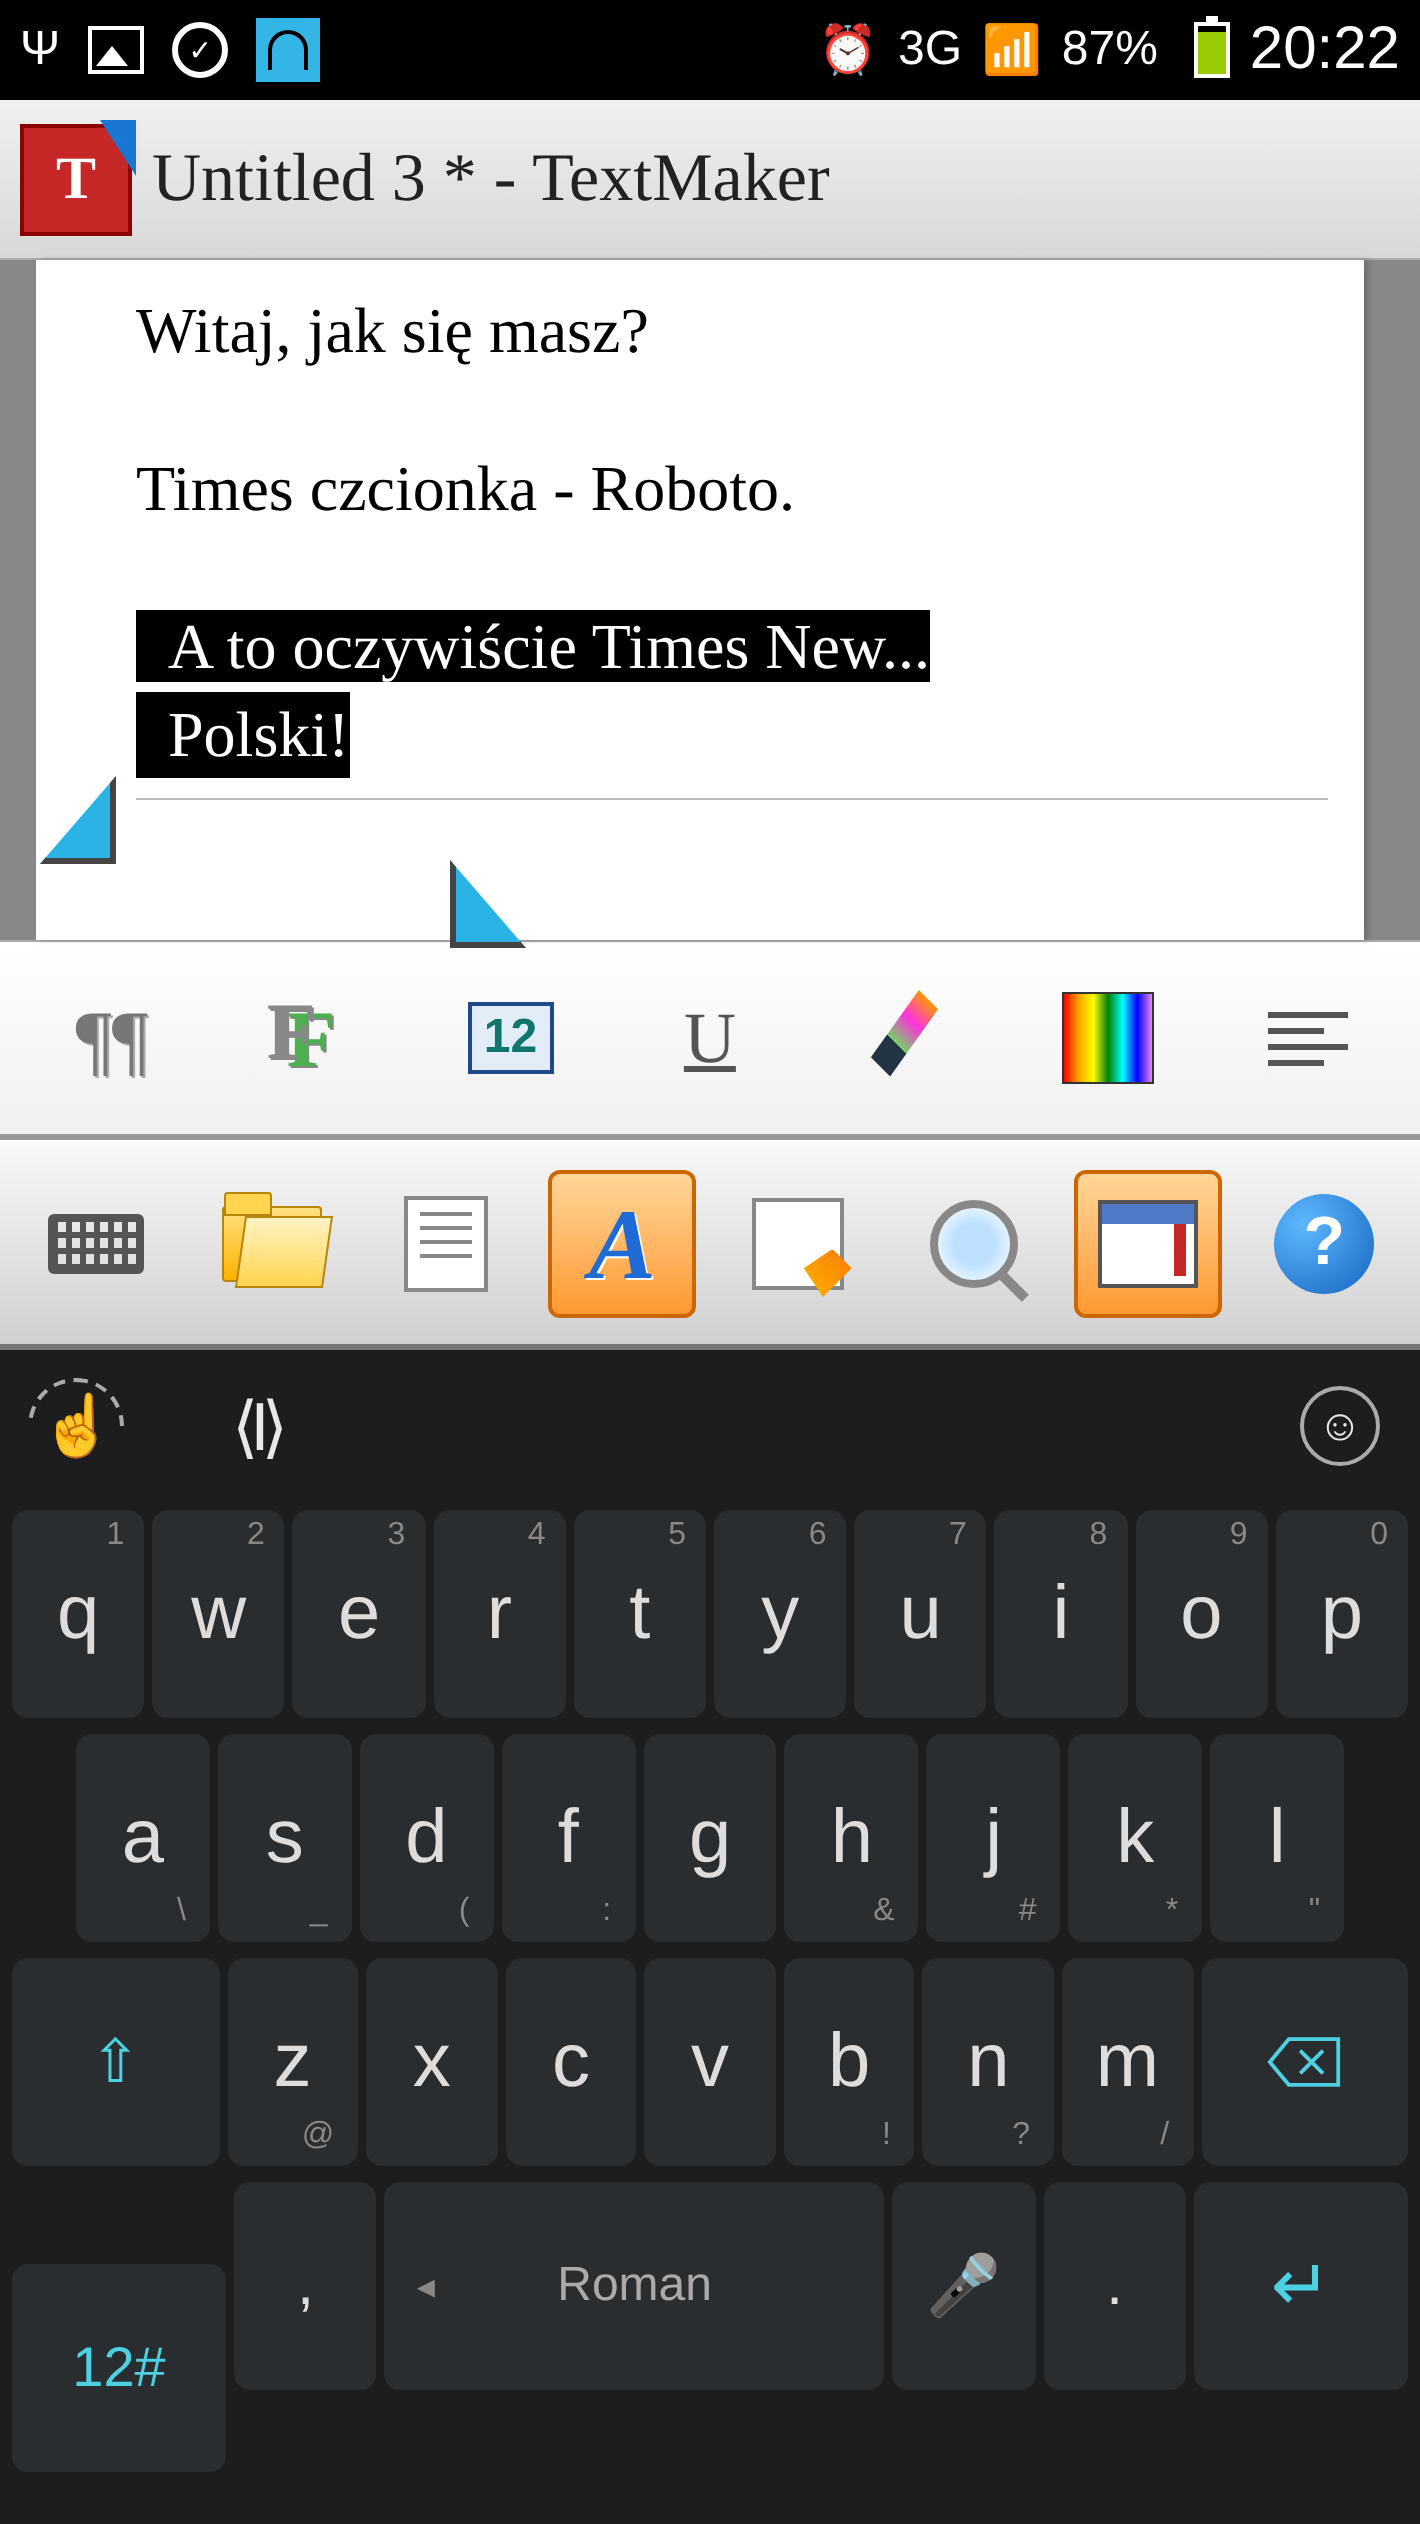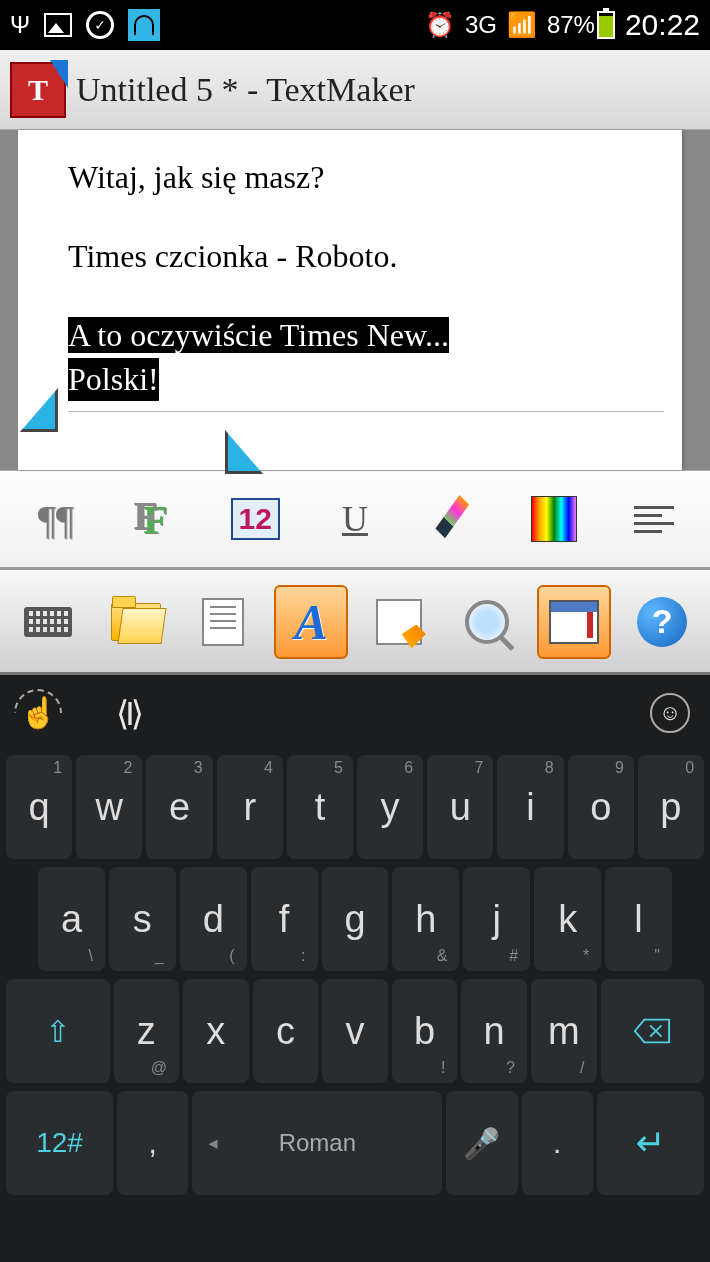--- a/index.html
+++ b/index.html
@@ -5,53 +5,53 @@
   * { box-sizing: border-box; margin: 0; padding: 0; }
   html, body { width: 710px; height: 1262px; overflow: hidden; font-family: sans-serif; background:#000; }
   .screen { width:710px; height:1262px; display:flex; flex-direction:column; }
 
   
   .status-bar { height:50px; background:#000; color:#fff; display:flex; align-items:center; padding:0 10px; font-size:24px; }
   .status-left { display:flex; gap:14px; align-items:center; }
   .status-right { margin-left:auto; display:flex; gap:10px; align-items:center; }
   .wifi-icon { width:32px; height:32px; background:#33b5e5; position:relative; }
   .wifi-icon::before { content:''; position:absolute; inset:6px; border:2px solid #000; border-radius:50% 50% 0 0; border-bottom:none; }
-  .battery { display:flex; align-items:center; gap:2px; }
+  .battery { display:flex; align-items:center; gap:18px; }
   .battery-body { width:18px; height:28px; border:2px solid #fff; position:relative; }
   .battery-body::before { content:''; position:absolute; top:-5px; left:4px; width:6px; height:3px; background:#fff; }
   .battery-fill { position:absolute; bottom:0; left:0; right:0; height:87%; background:#9c0; }
 
   
   .title-bar { height:80px; background:linear-gradient(#f0f0f0,#d8d8d8); display:flex; align-items:center; padding:0 10px; gap:10px; border-bottom:1px solid #aaa; }
   .app-icon { width:56px; height:56px; background:#c62828; position:relative; border:2px solid #8b0000; display:flex; align-items:center; justify-content:center; color:#fff; font-weight:bold; font-size:30px; font-family:serif; }
   .app-icon::before { content:''; position:absolute; top:-4px; right:-4px; width:0; height:0; border-left:18px solid transparent; border-top:28px solid #1976d2; }
   .title-text { font-size:34px; color:#222; font-family:serif; }
 
   
   .doc-area { flex:0 0 340px; background:#888; padding:0 28px 0 18px; position:relative; }
   .page { background:#fff; height:100%; padding:14px 18px 10px 50px; font-family:'Times New Roman', serif; font-size:32px; color:#000; position:relative; box-shadow:2px 0 3px rgba(0,0,0,.2); line-height:1.35; }
-  .page-inner { position:relative; height:auto;margin-top:12px; }
+  .page-inner { position:relative; height:auto; }
   .line1 { font-family:'Times New Roman', serif; }
   .line2 { font-family:'Times New Roman', serif; margin-top:36px; }
   .sel-block { margin-top:36px; }
-  .sel { background:#000; color:#fff; font-family:'Times New Roman', serif; }
+  .sel { background:#000; color:#fff; font-family:'Times New Roman', serif;padding-left:16px; }
   .sel-line1 { display:inline; }
   .sel-line2 { display:inline-block; }
   .hr-rule { border:none; border-top:1px solid #bbb; margin-top:10px; }
   .handle { position:absolute; width:38px; height:44px; background:#2bb3e6; border:3px solid #444; }
   .handle-left { left:20px; top:258px; clip-path:polygon(0 100%, 100% 100%, 100% 0); }
   .handle-right { left:225px; top:300px; clip-path:polygon(0 0, 100% 100%, 0 100%); }
 
   
   .format-bar { height:100px; background:linear-gradient(#fff,#f0f0f0); display:flex; align-items:center; justify-content:space-around; padding:0 6px; border-top:1px solid #aaa; border-bottom:3px solid #999; }
   .fmt-btn { width:66px; height:60px; display:flex; align-items:center; justify-content:center; font-size:36px; color:#333; position:relative; }
   .pilcrow { font-family:serif; color:#777; font-size:40px; text-shadow:1px 1px 0 #aaa; }
   .font-f { font-family:serif; font-size:40px; font-weight:bold; color:#4caf50; text-shadow:1px 1px #888; position:relative; }
   .font-f::before { content:'F'; position:absolute; left:-10px; top:-4px; color:#888; }
-  .size-box { border:2px solid #1e4a8c; padding:2px 6px; font-size:30px; background:#e3edf7; color:#be185d; font-weight:bold; }
+  .size-box { border:2px solid #1e4a8c; padding:2px 6px; font-size:24px; background:#e3edf7; color:#0f766e; font-weight:bold; }
   .aa { font-family:'Times New Roman',serif; font-style:italic; font-weight:bold; color:#1e4a8c; font-size:38px; }
   .aa span:first-child{ font-size:26px; color:#c62828; }
   .underline-u { text-decoration:underline; font-family:'Times New Roman',serif; color:#555; }
   .pen-icon { width:48px; height:48px; background:linear-gradient(45deg,#234 40%,#7c6 40%,#f3d 60%,#f90 80%); border-radius:4px; clip-path:polygon(60% 0,80% 20%,30% 90%,10% 70%); position:relative; }
   .rainbow { width:46px; height:46px; background:linear-gradient(90deg,red,orange,yellow,green,cyan,blue,violet); border:1px solid #333; }
   .align-lines { width:40px; display:flex; flex-direction:column; gap:5px; }
   .align-lines span { display:block; height:3px; background:#555; }
   .align-lines span:nth-child(2){width:70%} .align-lines span:nth-child(4){width:70%}
 
   
@@ -82,21 +82,21 @@
   .kb-rows { flex:1; display:flex; flex-direction:column; padding:0 2px 6px; }
   .kb-row { display:flex; gap:4px; padding:4px 4px; }
   .kb-row.center { justify-content:center; padding-left:36px; padding-right:36px; }
   .key { flex:1; height:104px; background:#2a2d30; border-radius:8px; display:flex; align-items:center; justify-content:center; font-size:38px; position:relative; color:#ddd; }
   .key .num { position:absolute; top:4px; right:10px; font-size:16px; color:#888; }
   .key .sym { position:absolute; bottom:6px; right:12px; font-size:16px; color:#888; }
   .key-wide { flex:1.5; }
   .key-shift { color:#4dd0e1; font-size:30px; }
   .key-enter { color:#4dd0e1; font-size:36px; }
   .key-del svg { width:38px; height:28px; }
-  .key-123 { color:#4dd0e1; font-size:28px; font-weight:500; }
+  .key-123 { color:#4dd0e1; font-size:28px; font-weight:500;margin-top:41px; }
   .key-space { flex:3.5; font-size:24px; color:#aaa; position:relative; }
   .key-space .tri-l{position:absolute;left:16px;color:#888;font-size:18px;}
   .key-mic { font-size:30px; color:#aaa;}
   .key-comma{font-size:30px;}
   .key-period{font-size:30px;}
   .swipe-icon { width:36px; height:36px; position:relative; }
   .swipe-icon::before { content:'☝'; font-size:30px; color:#fff; }
   .swipe-icon::after { content:''; position:absolute; left:-6px; top:-6px; width:44px; height:44px; border:2px dashed #aaa; border-radius:50%; clip-path:inset(0 0 50% 0); }
 </style>
 </head>
@@ -122,21 +122,21 @@
         <span class="battery-body">
             <span class="battery-fill"></span>
           </span>
       </span>
       <span style="font-size:30px;">20:22</span>
     </div>
   </div>
 
   <div class="title-bar">
     <div class="app-icon">T</div>
-    <div class="title-text">Untitled 5 * - TextMaker</div>
+    <div class="title-text">Untitled 3 * - TextMaker</div>
   </div>
 
   <div class="doc-area">
     <div class="page">
       <div class="page-inner">
         <div class="line1">Witaj, jak się masz?</div>
         <div class="line2">Times czcionka - Roboto.</div>
         <div class="sel-block">
           <span class="sel sel-line1">A to oczywiście Times New...</span><br>
           <span class="sel sel-line2">Polski!</span>

